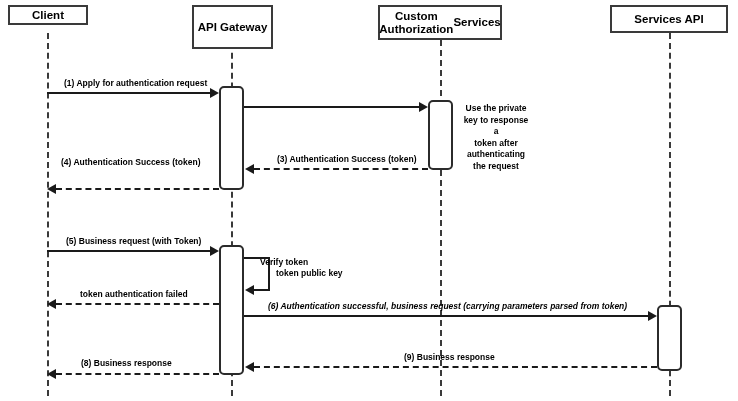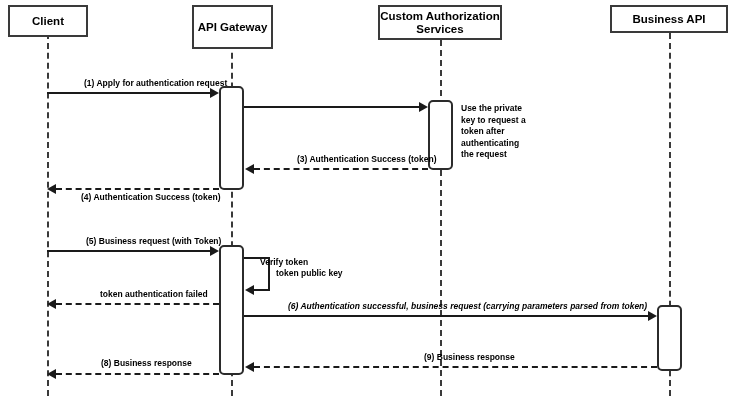--- a/index.html
+++ b/index.html
@@ -74,56 +74,56 @@
   .arrow-right { border-left: 9px solid #1a1a1a; }
   .arrow-left  { border-right: 9px solid #1a1a1a; }
   
   .msg-label {
     position: absolute;
     font-size: 8.5px;
     font-weight: bold;
     line-height: 10px;
     color: #000000;
     white-space: nowrap;
-    margin-left: 20px;
   }
   
   .note-text {
     position: absolute;
     font-size: 8.5px;
     font-weight: bold;
     line-height: 11.5px;
     color: #000000;
+    text-align: center;
   }
 </style>
 </head>
 <body>
 
 <div id="diagram-root">
 
   <div class="lifeline" style="left:47px; top:33px; height:363px;"></div>
   <div class="lifeline" style="left:231px; top:33px; height:363px;"></div>
   <div class="lifeline" style="left:440px; top:40px; height:356px;"></div>
   <div class="lifeline" style="left:669px; top:33px; height:363px;"></div>
 
-  <div class="participant" style="left:8px; top:5px; width:80px; height:32px;">
+  <div class="participant" style="left:8px; top:5px; width:80px; height:20px;">
     <span>Client</span>
   </div>
 
   <div class="participant" style="left:192px; top:5px; width:81px; height:44px;">
     <span>API Gateway</span>
   </div>
 
-  <div class="participant" style="left:378px; top:5px; width:124px; height:35px; flex-direction:column; justify-content:center;">
+  <div class="participant" style="left:378px; top:5px; width:124px; height:35px; flex-direction:row; justify-content:center;">
     <span>Custom Authorization</span>
     <span>Services</span>
   </div>
 
   <div class="participant" style="left:610px; top:5px; width:118px; height:28px;">
-    <span>Business API</span>
+    <span>Services API</span>
   </div>
 
   <div class="activation" style="left:219px; top:86px; width:25px; height:104px;"></div>
 
   <div class="activation" style="left:428px; top:100px; width:25px; height:70px;"></div>
 
   <div class="activation" style="left:219px; top:245px; width:25px; height:130px;"></div>
 
   <div class="activation" style="left:657px; top:305px; width:25px; height:66px;"></div>
 
@@ -131,21 +131,21 @@
   <div class="msg-line" style="left:47px; top:92px; width:163px;"></div>
   <div class="arrow-right" style="left:210px; top:88px;"></div>
 
   <div class="msg-line" style="left:244px; top:106px; width:175px;"></div>
   <div class="arrow-right" style="left:419px; top:102px;"></div>
 
   <div class="msg-label" style="left:277px; top:154px;">(3) Authentication Success (token)</div>
   <div class="msg-line dashed" style="left:254px; top:168px; width:174px;"></div>
   <div class="arrow-left" style="left:245px; top:164px;"></div>
 
-  <div class="msg-label" style="left:61px; top:192px;">(4) Authentication Success (token)</div>
+  <div class="msg-label" style="left:61px; top:157px;">(4) Authentication Success (token)</div>
   <div class="msg-line dashed" style="left:56px; top:188px; width:163px;"></div>
   <div class="arrow-left" style="left:47px; top:184px;"></div>
 
   <div class="msg-label" style="left:66px; top:236px;text-align:center;">(5) Business request (with Token)</div>
   <div class="msg-line" style="left:47px; top:250px; width:163px;"></div>
   <div class="arrow-right" style="left:210px; top:246px;"></div>
 
   <div class="msg-line" style="left:244px; top:257px; width:26px;"></div>
   <div class="msg-vline" style="left:268px; top:257px; height:33px;"></div>
   <div class="msg-line" style="left:253px; top:289px; width:17px;"></div>
@@ -164,19 +164,19 @@
   <div class="msg-label" style="left:404px; top:352px;">(9) Business response</div>
   <div class="msg-line dashed" style="left:254px; top:366px; width:403px;"></div>
   <div class="arrow-left" style="left:245px; top:362px;"></div>
 
   <div class="msg-label" style="left:81px; top:358px;">(8) Business response</div>
   <div class="msg-line dashed" style="left:56px; top:373px; width:163px;"></div>
   <div class="arrow-left" style="left:47px; top:369px;"></div>
 
   <div class="note-text" style="left:461px; top:103px; width:70px;">
     <div>Use the private</div>
-    <div>key to request a</div>
+    <div>key to response a</div>
     <div>token after</div>
     <div>authenticating</div>
     <div>the request</div>
   </div>
 
 </div>
 
 </body></html>

